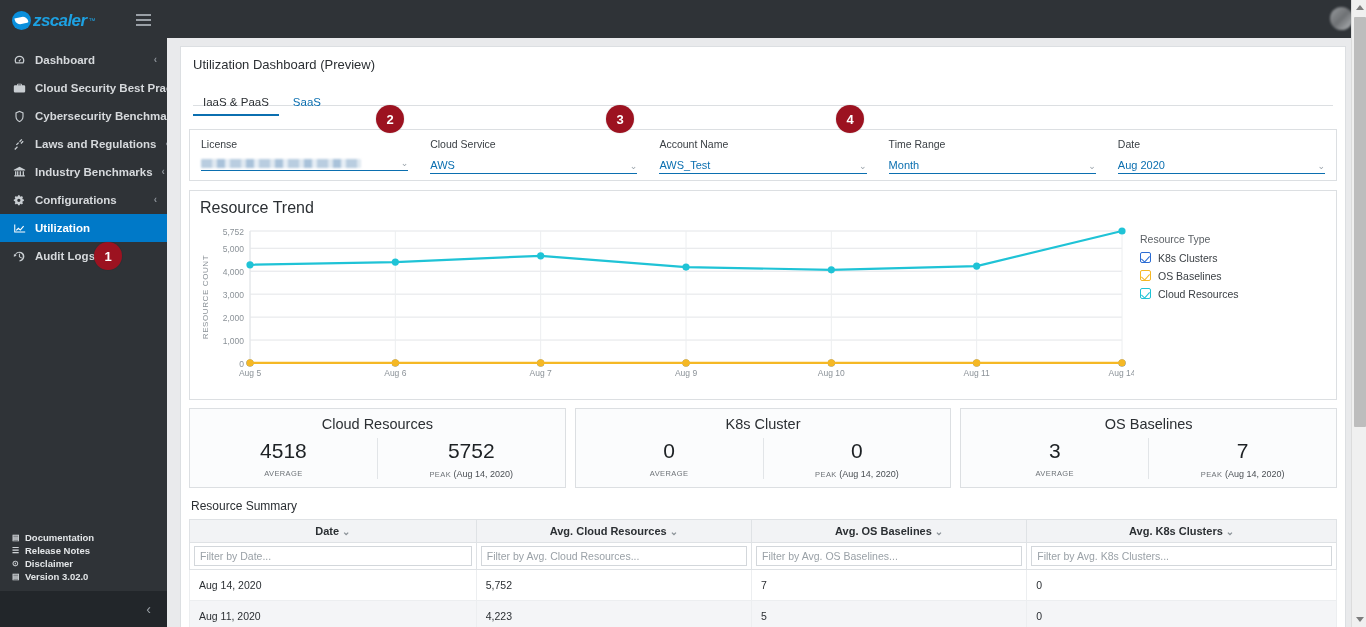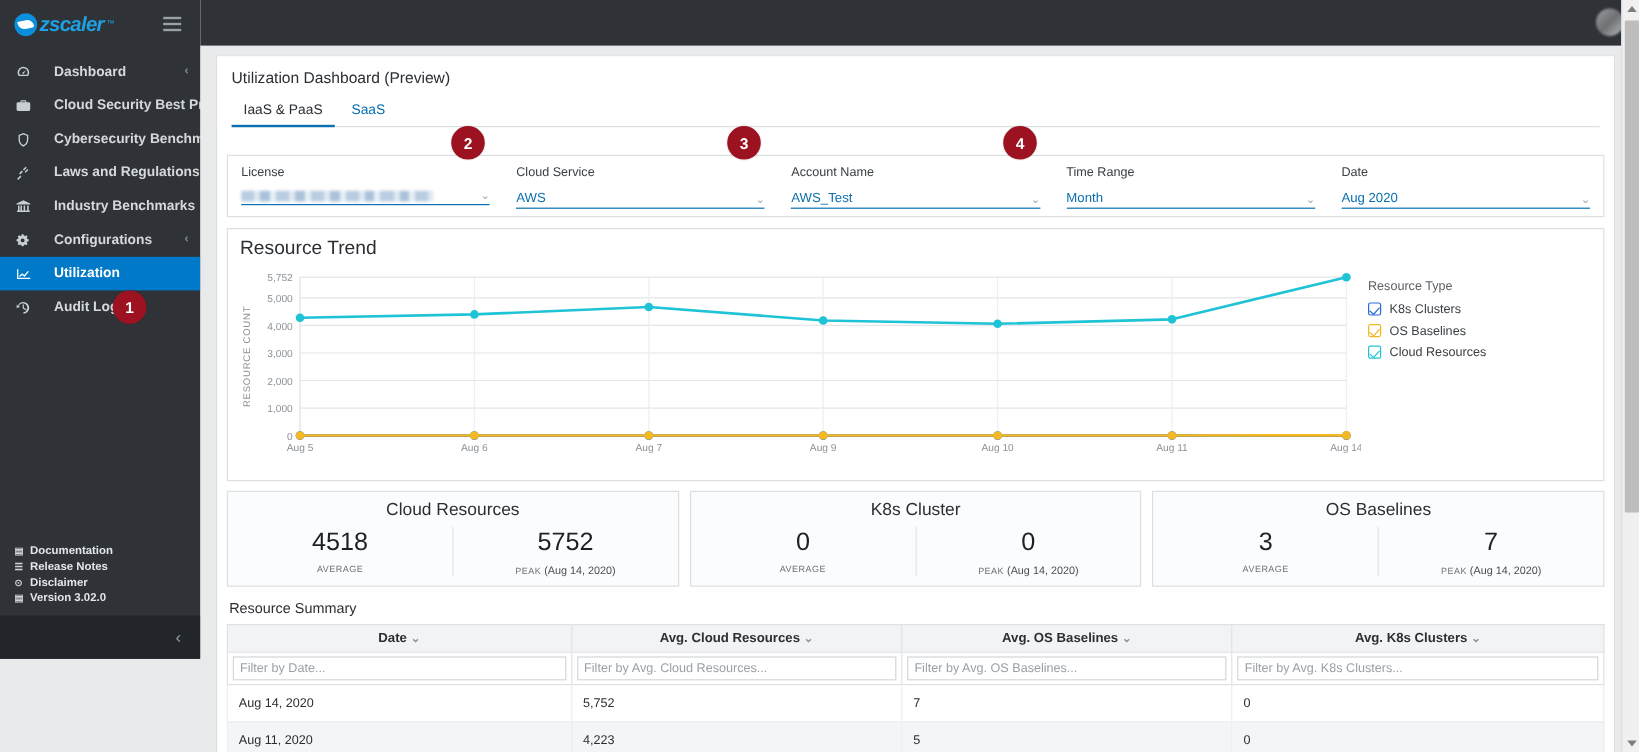--- a/index.html
+++ b/index.html
@@ -5,21 +5,21 @@
   * { box-sizing: border-box; margin: 0; padding: 0; }
   html, body {
     width: 1366px; height: 627px;
     font-family: "Liberation Sans", sans-serif;
     background: #e9eaec; overflow: hidden;
   }
   .app { position: relative; width: 1366px; height: 627px; display: flex; }
 
   
   .sidebar {
-    width: 167px; height: 549px; background: #2f3337;
+    width: 167px; height: 627px; background: #2f3337;
     display: flex; flex-direction: column; flex: 0 0 167px; position: relative;
   }
   .brand-row {
     height: 40px; display: flex; align-items: center;
     justify-content: space-between; padding: 0 14px 0 12px; background: #2f3337;
   }
   .logo { display: flex; align-items: center; gap: 2px; }
   .logo-mark {
     width: 19px; height: 19px; border-radius: 50%;
     background: #0a8fdc; position: relative; display: inline-block;
@@ -34,21 +34,21 @@
     font-style: italic; letter-spacing: -0.6px; line-height: 1;
   }
   .logo-tm { color: #1da1e2; font-size: 7px; vertical-align: super; }
   .hamburger { display: flex; flex-direction: column; gap: 3px; cursor: pointer; padding: 4px 2px; }
   .hamburger span { display: block; width: 15px; height: 2px; background: #9aa0a6; }
 
   .nav { padding-top: 6px; }
   .nav-item {
     height: 28px; display: flex; align-items: center;
     padding: 0 10px 0 13px; color: #d6d9dc; font-size: 11.5px;
-    cursor: pointer; position: relative; gap: 19px; font-weight: bold;
+    cursor: pointer; position: relative; gap: 9px; font-weight: bold;
   }
   .nav-item.active { background: #0079c8; color: #fff; }
   .nav-ico {
     width: 13px; height: 13px; display: inline-flex;
     align-items: center; justify-content: center; flex: 0 0 13px;
   }
   .nav-ico svg { width: 13px; height: 13px; fill: #c9ced2; }
   .nav-item.active .nav-ico svg { fill: #ffffff; }
   .nav-label { flex: 1 1 auto; white-space: nowrap; }
   .nav-caret { color: #8a9097; font-size: 10px; line-height: 1; }
@@ -85,21 +85,21 @@
     filter: blur(1.1px);
   }
 
   .content { flex: 1 1 auto; padding: 8px 21px 0 13px; overflow: hidden; }
   .panel { background: #fff; border: 1px solid #dcdfe2; }
   .page-head { padding: 10px 12px 0 12px; background: #fff; }
   .page-title { font-size: 13px; color: #2b2f33; }
   .tabs { display: flex; gap: 4px; margin-top: 9px; border-bottom: 1px solid #dcdfe2; }
   .tab {
     padding: 4px 10px 6px 10px; font-size: 11.5px; color: #0b6fb0;
-    cursor: pointer; position: relative; top: 1px;
+    cursor: pointer; position: relative; top: 11px;
   }
   .tab.active { color: #2b2f33; border-bottom: 2px solid #0b6fb0; }
 
   .filters {
     margin: 23px 8px 0 8px; border: 1px solid #dcdfe2; background: #fff;
     display: flex; padding: 8px 0 6px 0; position: relative;
   }
   .filter { flex: 1 1 0; padding: 0 11px; position: relative; }
   .filter-label { font-size: 10.5px; color: #3b4045; margin-bottom: 9px; }
   .filter-ctrl {

